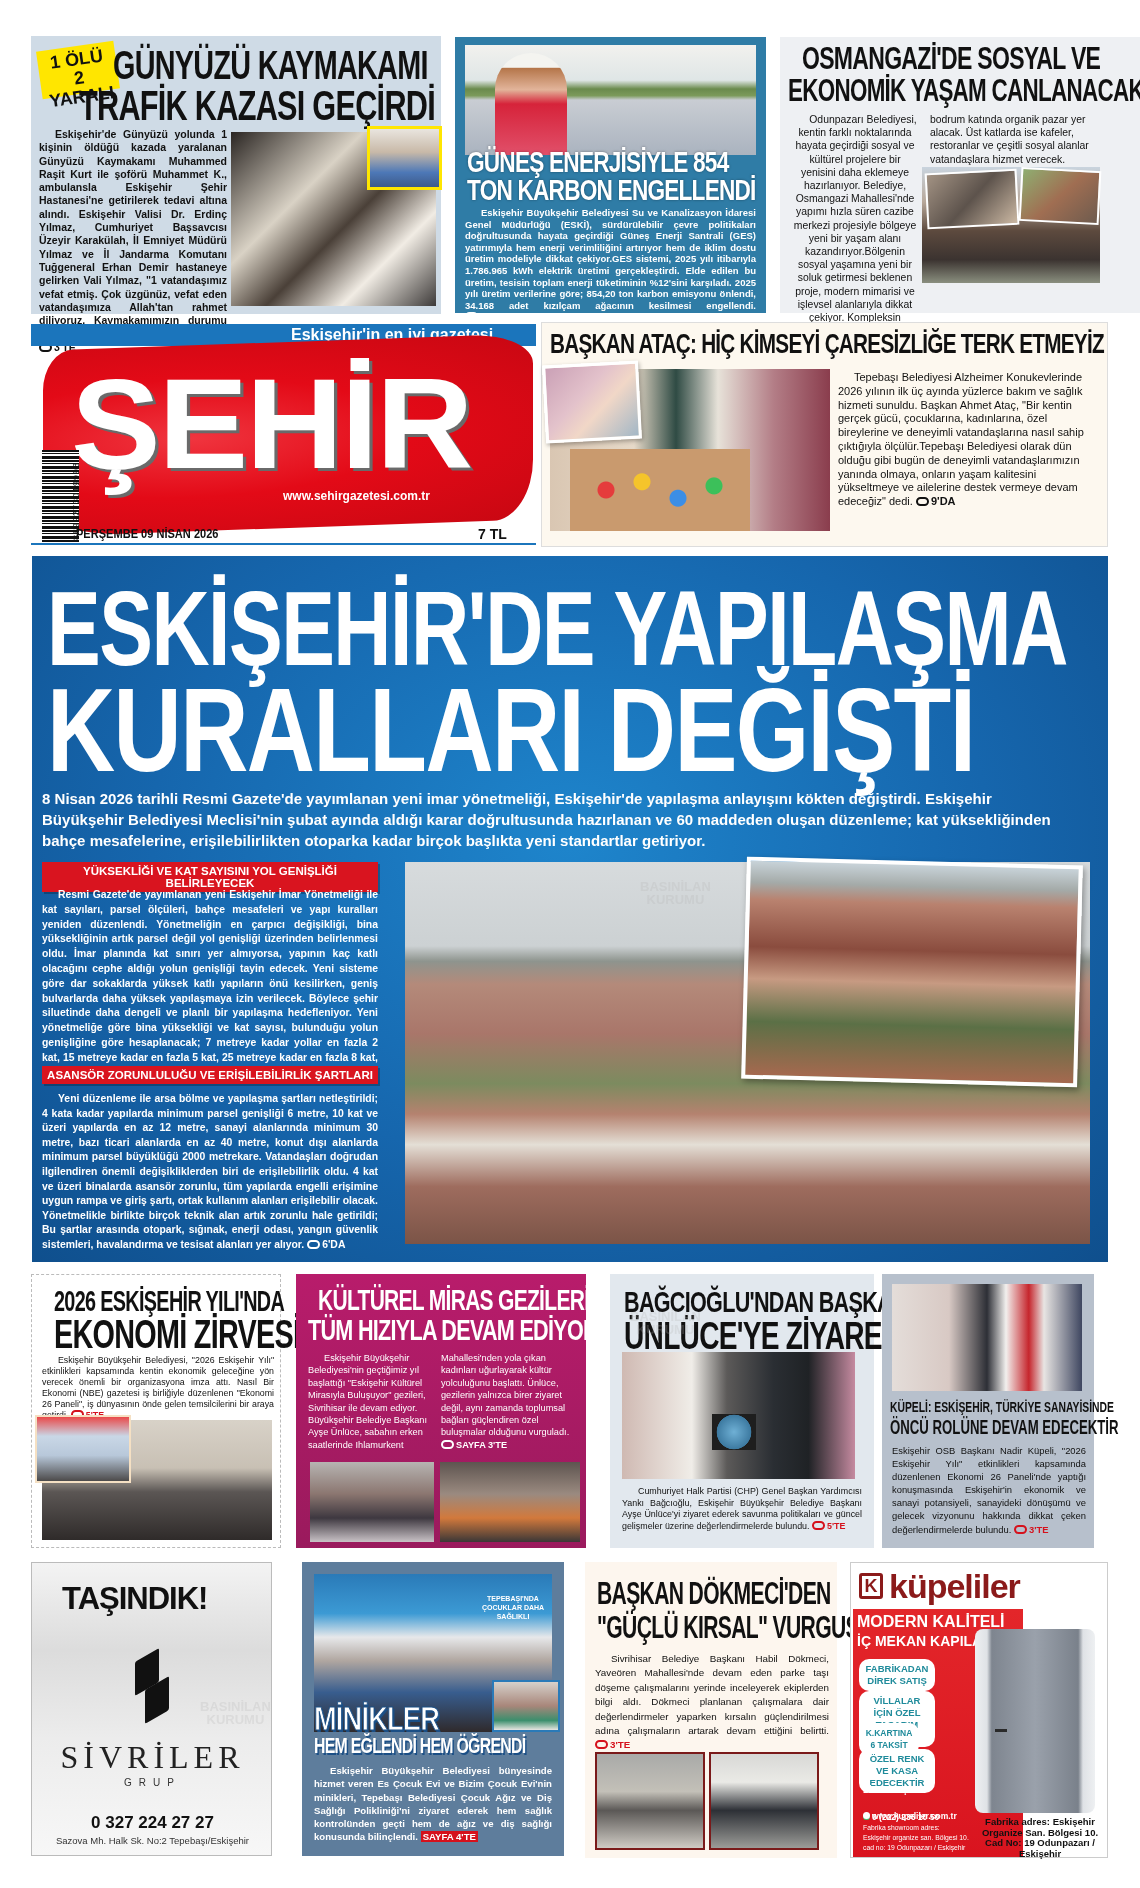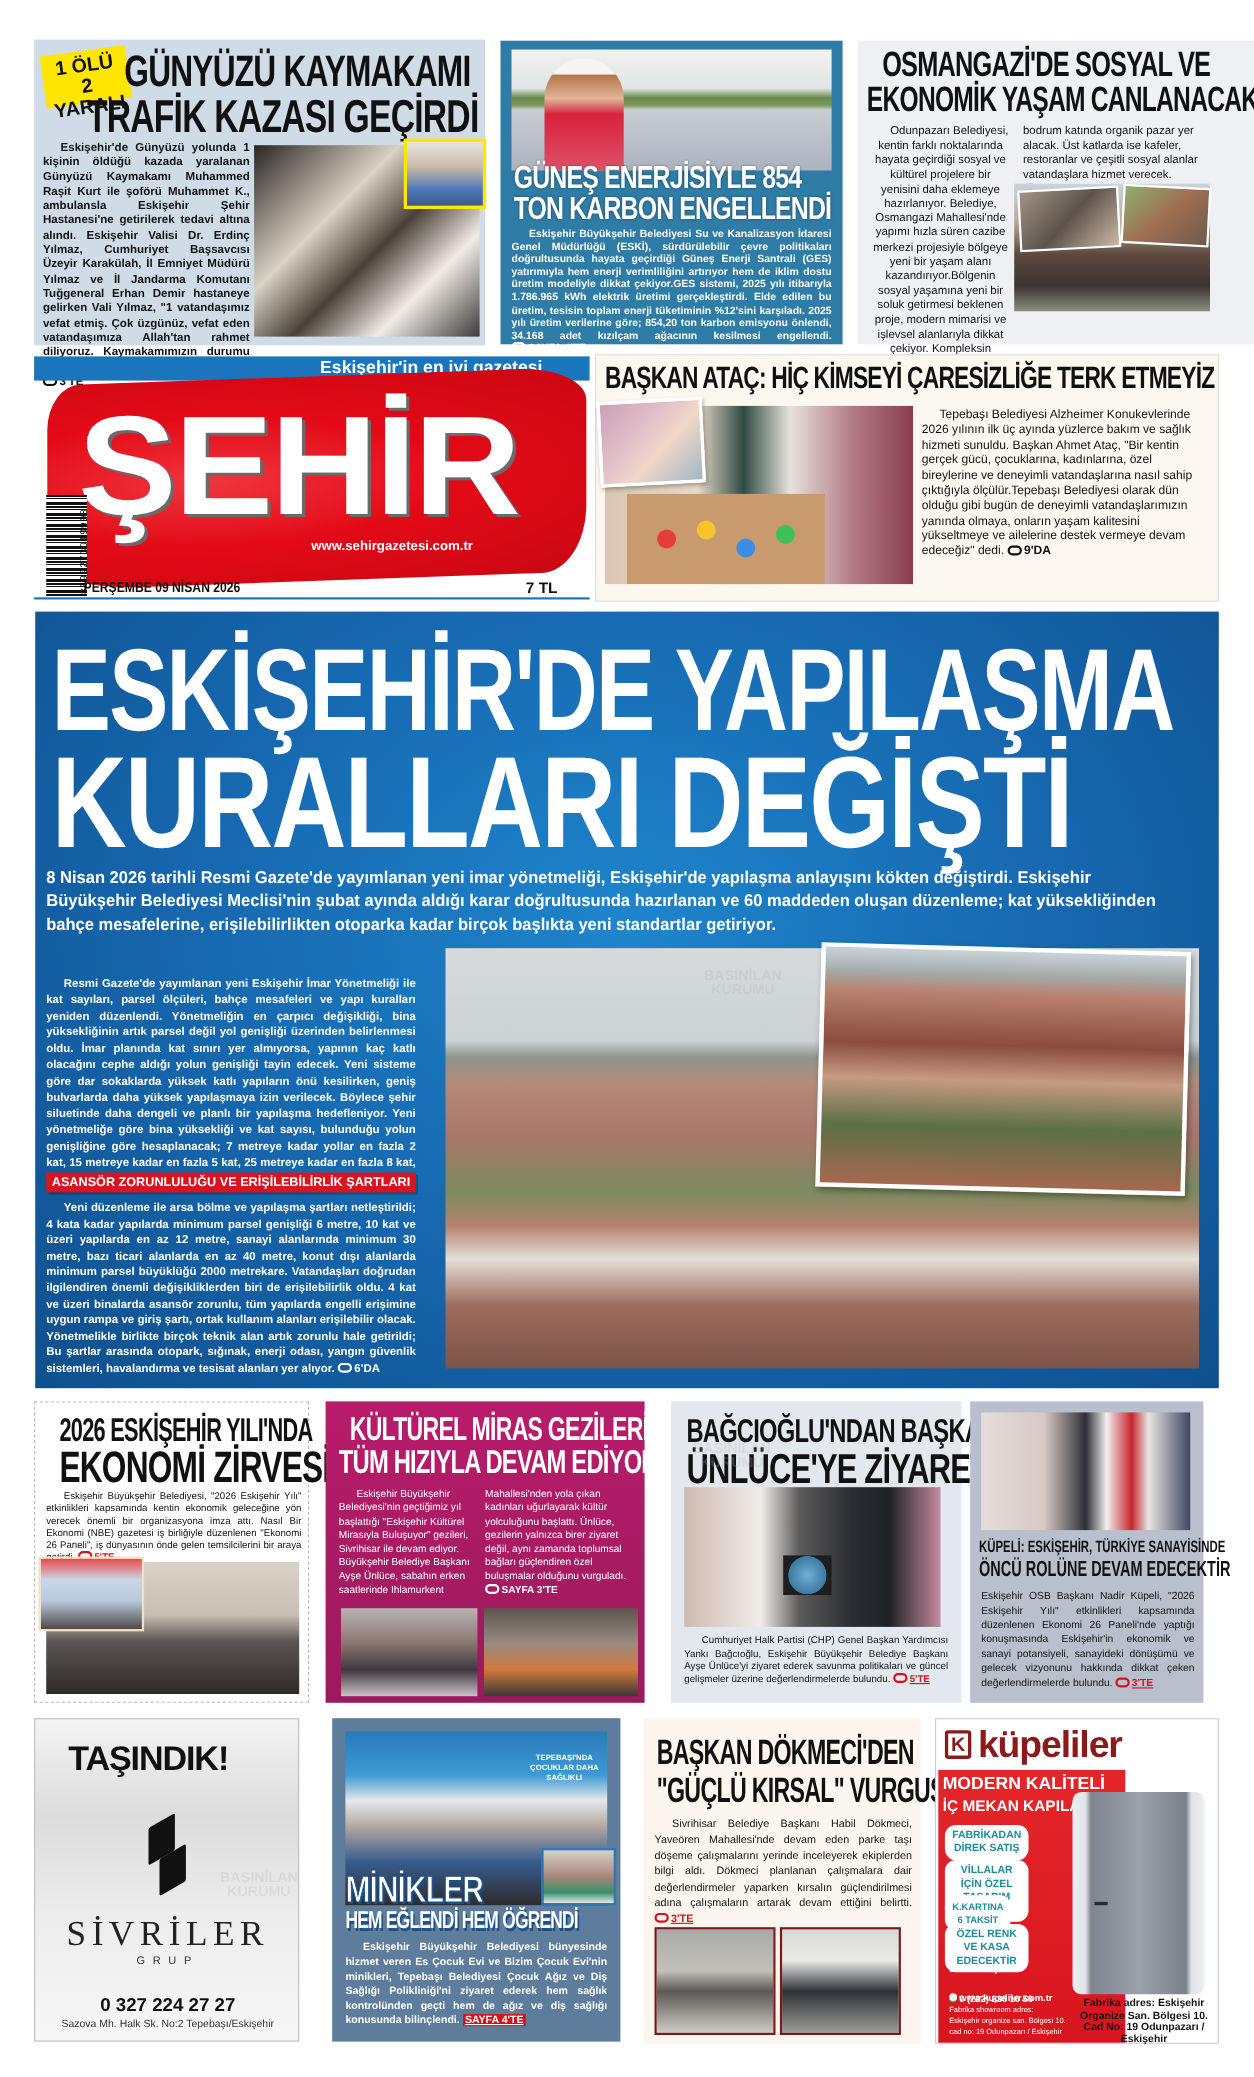--- a/index.html
+++ b/index.html
@@ -5,21 +5,21 @@
   * { box-sizing: border-box; margin: 0; padding: 0; }
   html, body { width: 1140px; height: 1888px; background: #ffffff; overflow: hidden; }
   body { position: relative; font-family: "Liberation Sans", "DejaVu Sans", sans-serif; color: #111; }
   .abs { position: absolute; }
   .cond { font-family: "Liberation Sans Narrow", "Liberation Sans", sans-serif; }
   .hl { font-weight: 900; line-height: 0.95; letter-spacing: -1px; transform-origin: left top; }
   .body-text { font-size: 11px; line-height: 14px; font-weight: 600; text-align: justify; }
   .body-text p { text-indent: 16px; }
   .ref { font-weight: 800; white-space: nowrap; }
   .ref .arrow { display: inline-block; width: 13px; height: 9px; border: 2px solid currentColor; border-radius: 5px; vertical-align: -1px; margin-right: 2px; position: relative; }
-  .ref.red { color: #d5111c; text-decoration: underline; }
+  .ref.red { color: #d5111c; }
   .photo { position: absolute; overflow: hidden; }
   .ph-dark { background: linear-gradient(160deg, #3e3a3a 0%, #6b5b4b 40%, #1f1c1c 100%); }
   .watermark { position: absolute; color: rgba(180,180,180,0.25); font-size: 13px; font-weight: 900; text-align: center; line-height: 13px; pointer-events: none; }
   .sub-red { background: #d9141f; color: #fff; font-weight: 900; font-size: 13px; text-align: center; padding: 3px 0; box-shadow: 2px 2px 0 rgba(0,0,0,0.25); }
   .btn-pill { background: #fff; color: #1f8b9b; font-weight: 900; font-size: 9.5px; text-align: center; border-radius: 10px; line-height: 12px; padding: 4px 6px; }
 </style>
 </head>
 <body>
 
 <section class="abs" style="left:31px;top:36px;width:410px;height:278px;background:#cfdbe6;">
@@ -83,20 +83,21 @@
   <div class="abs body-text" style="left:296px;top:48px;width:262px;font-size:11px;line-height:13.8px;text-align:left;font-weight:500;">
     <p><span>Tepebaşı Belediyesi Alzheimer Konukevlerinde 2026 yılının ilk üç ayında yüzlerce bakım ve sağlık hizmeti sunuldu. Başkan Ahmet Ataç, "Bir kentin gerçek gücü, çocuklarına, kadınlarına, özel bireylerine ve deneyimli vatandaşlarına nasıl sahip çıktığıyla ölçülür.Tepebaşı Belediyesi olarak dün olduğu gibi bugün de deneyimli vatandaşlarımızın yanında olmaya, onların yaşam kalitesini yükseltmeye ve ailelerine destek vermeye devam edeceğiz" dedi.</span> <span class="ref"><span class="arrow"></span><span>9'DA</span></span></p>
   </div>
 </section>
 
 <section class="abs" style="left:32px;top:556px;width:1076px;height:706px;background:radial-gradient(ellipse at 50% 40%,#1e85cc 0%,#1666ad 55%,#0f4f8d 100%);">
   <h1 class="abs hl" style="left:15px;top:22px;font-size:106px;color:#fff;white-space:nowrap;transform:scaleX(0.76);letter-spacing:-2px;">ESKİŞEHİR'DE YAPILAŞMA</h1>
   <h1 class="abs hl" style="left:15px;top:118px;font-size:118px;color:#fff;white-space:nowrap;transform:scaleX(0.80);letter-spacing:-2px;">KURALLARI DEĞİŞTİ</h1>
   <p class="abs" style="left:10px;top:232px;width:1062px;font-size:15.5px;line-height:21px;color:#fff;font-weight:800;transform:scaleX(0.97);transform-origin:left top;">8 Nisan 2026 tarihli Resmi Gazete'de yayımlanan yeni imar yönetmeliği, Eskişehir'de yapılaşma anlayışını kökten değiştirdi. Eskişehir Büyükşehir Belediyesi Meclisi'nin şubat ayında aldığı karar doğrultusunda hazırlanan ve 60 maddeden oluşan düzenleme; kat yüksekliğinden bahçe mesafelerine, erişilebilirlikten otoparka kadar birçok başlıkta yeni standartlar getiriyor.</p>
 
+  <div class="abs sub-red" style="left:10px;top:306px;width:336px;font-size:11.5px;">YÜKSEKLİĞİ VE KAT SAYISINI YOL GENİŞLİĞİ BELİRLEYECEK</div>
   <div class="abs body-text" style="left:10px;top:332px;width:336px;font-size:10.4px;line-height:14.8px;color:#fff;">
     <p>Resmi Gazete'de yayımlanan yeni Eskişehir İmar Yönetmeliği ile kat sayıları, parsel ölçüleri, bahçe mesafeleri ve yapı kuralları yeniden düzenlendi. Yönetmeliğin en çarpıcı değişikliği, bina yüksekliğinin artık parsel değil yol genişliği üzerinden belirlenmesi oldu. İmar planında kat sınırı yer almıyorsa, yapının kaç katlı olacağını cephe aldığı yolun genişliği tayin edecek. Yeni sisteme göre dar sokaklarda yüksek katlı yapıların önü kesilirken, geniş bulvarlarda daha yüksek yapılaşmaya izin verilecek. Böylece şehir siluetinde daha dengeli ve planlı bir yapılaşma hedefleniyor. Yeni yönetmeliğe göre bina yüksekliği ve kat sayısı, bulunduğu yolun genişliğine göre hesaplanacak; 7 metreye kadar yollar en fazla 2 kat, 15 metreye kadar en fazla 5 kat, 25 metreye kadar en fazla 8 kat, 50 metre üzeri en fazla 18 kat.</p>
   </div>
 
   <div class="abs sub-red" style="left:10px;top:510px;width:336px;font-size:11.5px;text-align:center;">ASANSÖR ZORUNLULUĞU VE ERİŞİLEBİLİRLİK ŞARTLARI</div>
   <div class="abs body-text" style="left:10px;top:536px;width:336px;font-size:10.4px;line-height:14.6px;color:#fff;">
     <p><span>Yeni düzenleme ile arsa bölme ve yapılaşma şartları netleştirildi; 4 kata kadar yapılarda minimum parsel genişliği 6 metre, 10 kat ve üzeri yapılarda en az 12 metre, sanayi alanlarında minimum 30 metre, bazı ticari alanlarda en az 40 metre, konut dışı alanlarda minimum parsel büyüklüğü 2000 metrekare. Vatandaşları doğrudan ilgilendiren önemli değişikliklerden biri de erişilebilirlik oldu. 4 kat ve üzeri binalarda asansör zorunlu, tüm yapılarda engelli erişimine uygun rampa ve giriş şartı, ortak kullanım alanları erişilebilir olacak. Yönetmelikle birlikte birçok teknik alan artık zorunlu hale getirildi; Bu şartlar arasında otopark, sığınak, enerji odası, yangın güvenlik sistemleri, havalandırma ve tesisat alanları yer alıyor.</span> <span class="ref"><span class="arrow"></span><span>6'DA</span></span></p>
   </div>
 
   <div class="photo" style="left:373px;top:306px;width:685px;height:382px;background:linear-gradient(180deg,#d7dbdd 0%,#ccd1d3 22%,#8e948e 26%,#b48a7a 32%,#a9766a 45%,#7c8b5f 58%,#b5826f 66%,#e4dfd6 74%,#9e6c5e 85%,#7b5447 100%);"></div>

